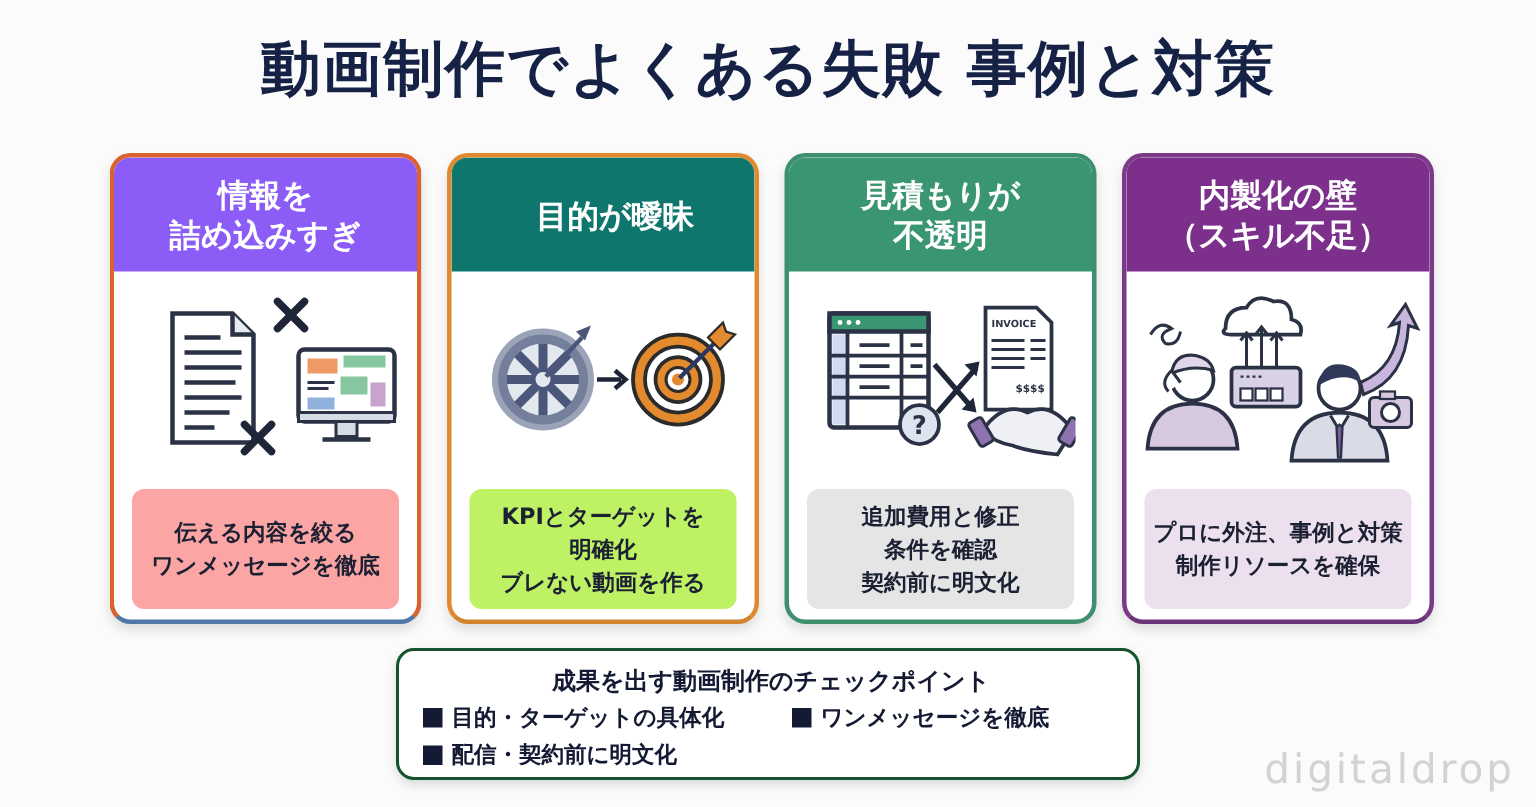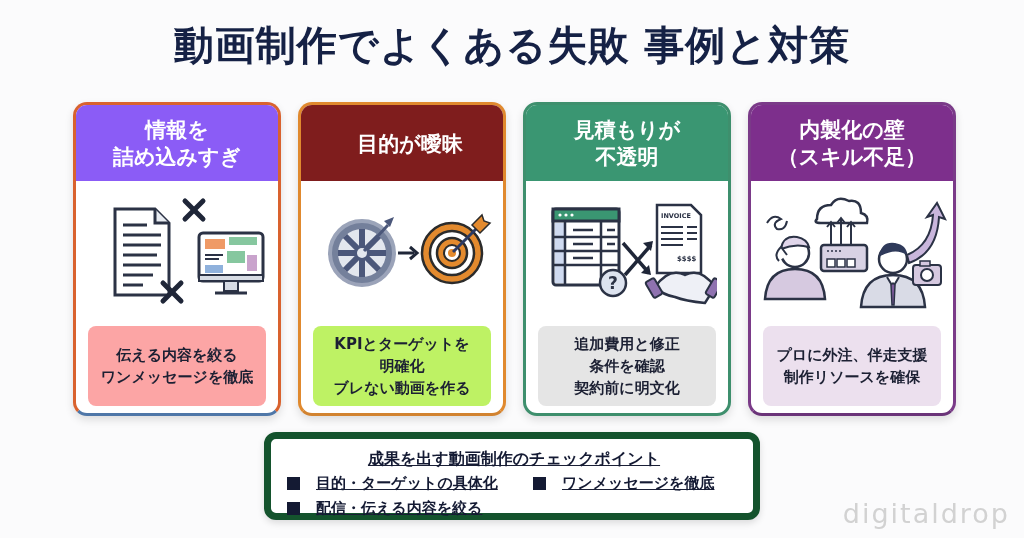--- a/index.html
+++ b/index.html
@@ -31,34 +31,33 @@
     display: flex; align-items: center; justify-content: center;
   }
   .card-box {
     position: absolute; left: 12px; top: 221px; width: 178px; height: 80px;
     border-radius: 8px; display: flex; align-items: center; justify-content: center;
     text-align: center; font-weight: bold; font-size: 15px; line-height: 22px;
     white-space: pre-line; color: #1c2033;
   }
   .checkpoint {
     position: absolute; left: 264px; top: 432px; width: 496px; height: 88px;
-    background: #ffffff; border: 7px solid #14532d; border-radius: 12px;
+    background: #ffffff; border: 2px solid #14532d; border-radius: 12px;
     box-shadow: 0 3px 7px rgba(0,0,0,0.13);
     padding: 8px 12px 0 16px;
-    text-decoration: underline;
   }
   .cp-title {
     text-align: center; font-weight: bold; font-size: 16px; color: #141a33;
     line-height: 24px;
   }
   .cp-grid {
     display: grid; grid-template-columns: 246px 230px; row-gap: 0;
     font-weight: bold; font-size: 15px; color: #141a33; line-height: 25px;
   }
-  .cp-item { display: flex; align-items: center; gap: 16px; white-space: nowrap; }
+  .cp-item { display: flex; align-items: center; gap: 6px; white-space: nowrap; }
   .sq { width: 13px; height: 13px; background: #141a33; display: inline-block; flex: none; }
   .watermark {
     position: absolute; right: 14px; bottom: 9px; font-size: 27px;
     color: #d2d2d2; letter-spacing: 2px;
   }
 </style>
 </head>
 <body>
 
 <div class="title">動画制作でよくある失敗 事例と対策</div>
@@ -99,21 +98,21 @@
       <rect x="112" y="84" width="64" height="6" fill="#d6dbe4" stroke="#2b3245" stroke-width="2"></rect>
       <rect x="137" y="90" width="14" height="10" fill="#d6dbe4" stroke="#2b3245" stroke-width="2"></rect>
       <line x1="128" y1="102" x2="160" y2="102" stroke="#2b3245" stroke-width="3"></line>
     </svg>
   </div>
   <div class="card-box" style="background:#fca5a5;">伝える内容を絞る
 ワンメッセージを徹底</div>
 </div>
 
 <div class="card" style="left:298px; border-color:#e0892e; border-bottom-color:#d28330;">
-  <div class="card-head" style="background:#7f1d1d;padding-left:16px;">目的が曖昧</div>
+  <div class="card-head" style="background:#0f766e;padding-left:16px;">目的が曖昧</div>
   <div class="card-illus">
     <svg width="180" height="120" viewBox="0 0 180 120">
 
       <g opacity="0.85">
         <circle cx="50" cy="62" r="32" fill="#5c6a8a" stroke="#8a94ad" stroke-width="4"></circle>
         <circle cx="50" cy="62" r="24" fill="#dfe3ec"></circle>
         <g stroke="#2c3a63" stroke-width="6">
           <line x1="50" y1="38" x2="50" y2="86"></line>
             <line x1="26" y1="62" x2="74" y2="62"></line>
           <line x1="33" y1="45" x2="67" y2="79"></line>
@@ -230,35 +229,35 @@
       <circle cx="136" cy="70" r="14" fill="#fff" stroke="#2b3245" stroke-width="2.5"></circle>
       <path d="M122 68 q2 -16 16 -14 q12 2 12 12 q-12 -8 -28 2 z" fill="#2f3a5a"></path>
 
       <path d="M150 66 q24 -10 26 -40 l-6 2 l10 -14 l8 16 l-6 -2 q-2 36 -30 46 z" fill="#c9b6dc" stroke="#2b3245" stroke-width="2"></path>
 
       <rect x="156" y="76" width="28" height="20" rx="3" fill="#d6c9e0" stroke="#2b3245" stroke-width="2"></rect>
       <rect x="163" y="72" width="10" height="5" fill="#d6c9e0" stroke="#2b3245" stroke-width="1.5"></rect>
       <circle cx="170" cy="86" r="6" fill="#fff" stroke="#2b3245" stroke-width="2"></circle>
     </svg>
   </div>
-  <div class="card-box" style="background:#ece0ee;">プロに外注、伴走支援
+  <div class="card-box" style="background:#ece0ee;">プロに外注、事例と対策
 制作リソースを確保</div>
 </div>
 
 <div class="checkpoint">
   <div class="cp-title">成果を出す動画制作のチェックポイント</div>
   <div class="cp-grid">
     <div class="cp-item">
       <span class="sq"></span>
       <span>目的・ターゲットの具体化</span>
     </div>
     <div class="cp-item">
       <span class="sq"></span>
       <span>ワンメッセージを徹底</span>
     </div>
     <div class="cp-item">
       <span class="sq"></span>
-      <span>配信・伝える内容を絞る</span>
+      <span>配信・契約前に明文化</span>
     </div>
   </div>
 </div>
 
 <div class="watermark">digitaldrop</div>
 
 </body></html>

